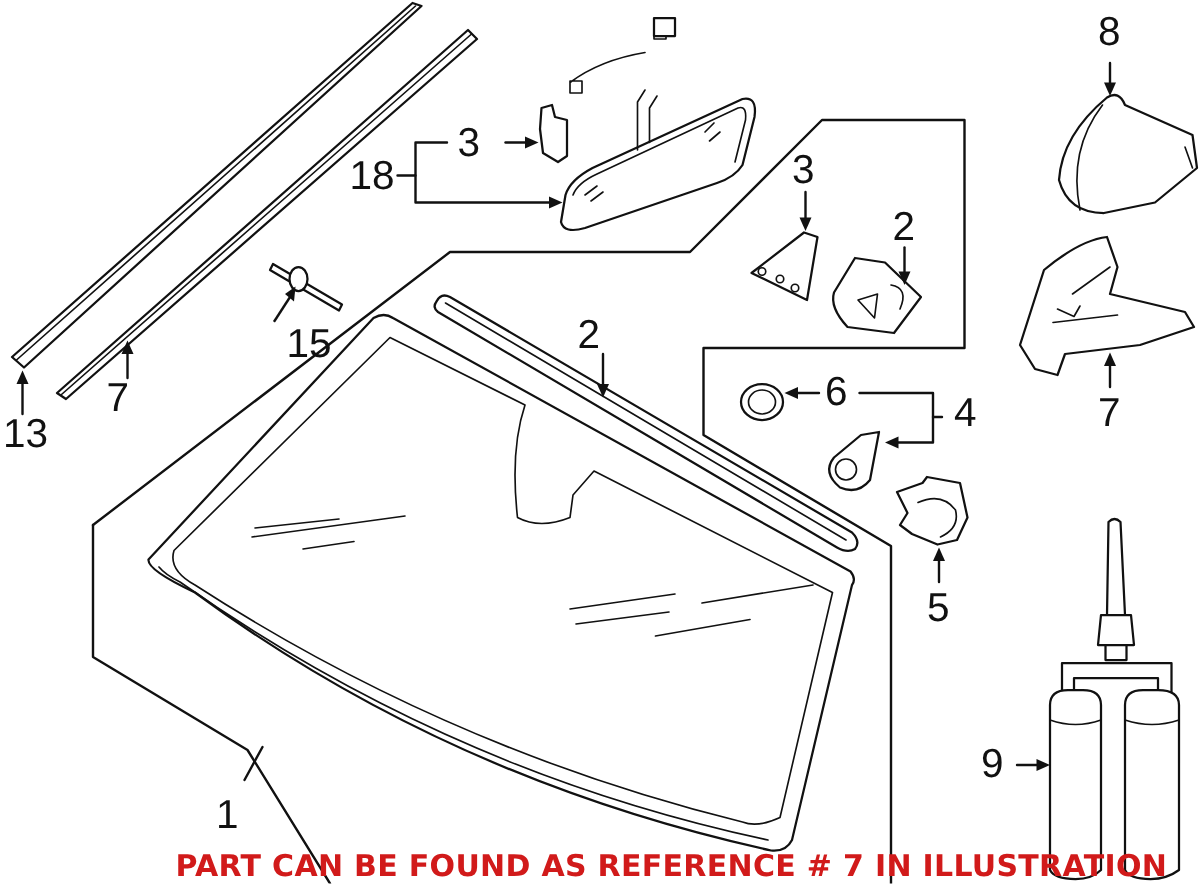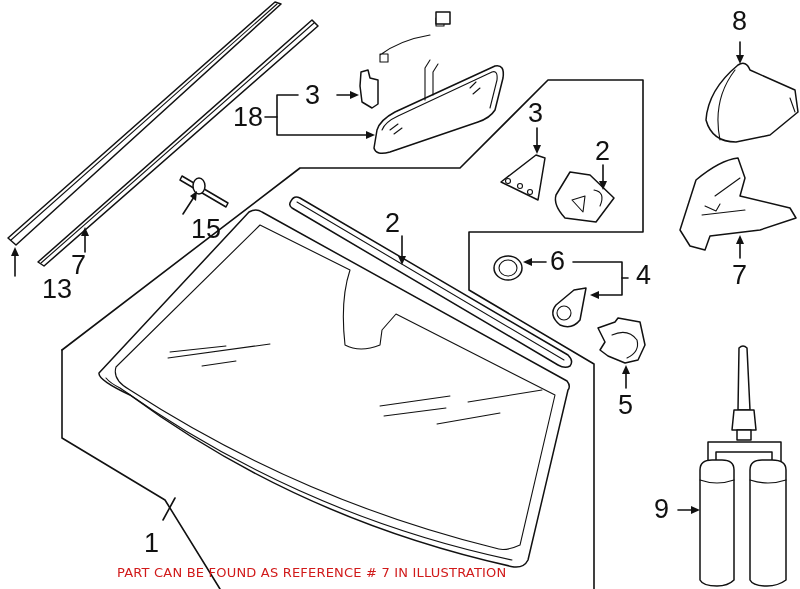--- a/index.html
+++ b/index.html
@@ -2,21 +2,21 @@
 <html><head>
 <meta charset="utf-8">
 <style>
   html, body { margin: 0; padding: 0; background: #ffffff; }
   body { width: 800px; height: 589px; position: relative; overflow: hidden; font-family: "Liberation Sans", sans-serif; }
   #diagram { position: absolute; left: 0; top: 0; width: 800px; height: 589px; }
   .ln { fill: none; stroke: #111; stroke-width: 1.6; stroke-linejoin: round; stroke-linecap: round; }
   .thin { fill: none; stroke: #111; stroke-width: 1.1; stroke-linejoin: round; stroke-linecap: round; }
   .part { fill: #fff; stroke: #111; stroke-width: 1.5; stroke-linejoin: round; }
   .callout { position: absolute; font-family: "Liberation Sans", sans-serif; font-size: 27px; color: #111; line-height: 1; }
-  .notice { position: absolute; left: 117px; top: 565px; font-family: "DejaVu Sans", sans-serif; font-weight: normal; font-size: 13px; color: #d11a1a; letter-spacing: 0.2px; white-space: nowrap; text-align: center; }
+  .notice { position: absolute; left: 117px; top: 565px; font-family: "DejaVu Sans", sans-serif; font-weight: bold; font-size: 20px; color: #d11a1a; letter-spacing: 0.2px; white-space: nowrap; text-align: center; }
 </style>
 </head>
 <body>
 
 <svg id="diagram" viewBox="0 0 800 589" xmlns="http://www.w3.org/2000/svg">
 
   <g>
     <path class="ln" d="M62,350 L62,438 L165,500 L220,589"></path>
     <path class="ln" d="M62,350 L300,168 L460,168 L548,80 L643,80 L643,232 L469,232 L469,290 L594,364 L594,589"></path>
   </g>
@@ -154,17 +154,17 @@
 <span class="callout" style="left:528px;top:100px;">3</span>
 <span class="callout" style="left:636px;top:262px;">4</span>
 <span class="callout" style="left:618px;top:392px;">5</span>
 <span class="callout" style="left:550px;top:248px;">6</span>
 <span class="callout" style="left:732px;top:262px;">7</span>
 <span class="callout" style="left:732px;top:8px;">8</span>
 <span class="callout" style="left:654px;top:496px;">9</span>
 <span class="callout" style="left:233px;top:104px;">18</span>
 <span class="callout" style="left:305px;top:82px;">3</span>
 <span class="callout" style="left:385px;top:210px;">2</span>
-<span class="callout" style="left:2px;top:276px;margin-left:40px;">13</span>
+<span class="callout" style="left:2px;top:276px;">13</span>
 <span class="callout" style="left:71px;top:252px;">7</span>
 <span class="callout" style="left:155px;top:216px;margin-left:36px;">15</span>
 
 <div class="notice">PART CAN BE FOUND AS REFERENCE # 7 IN ILLUSTRATION</div>
 
 </body></html>

